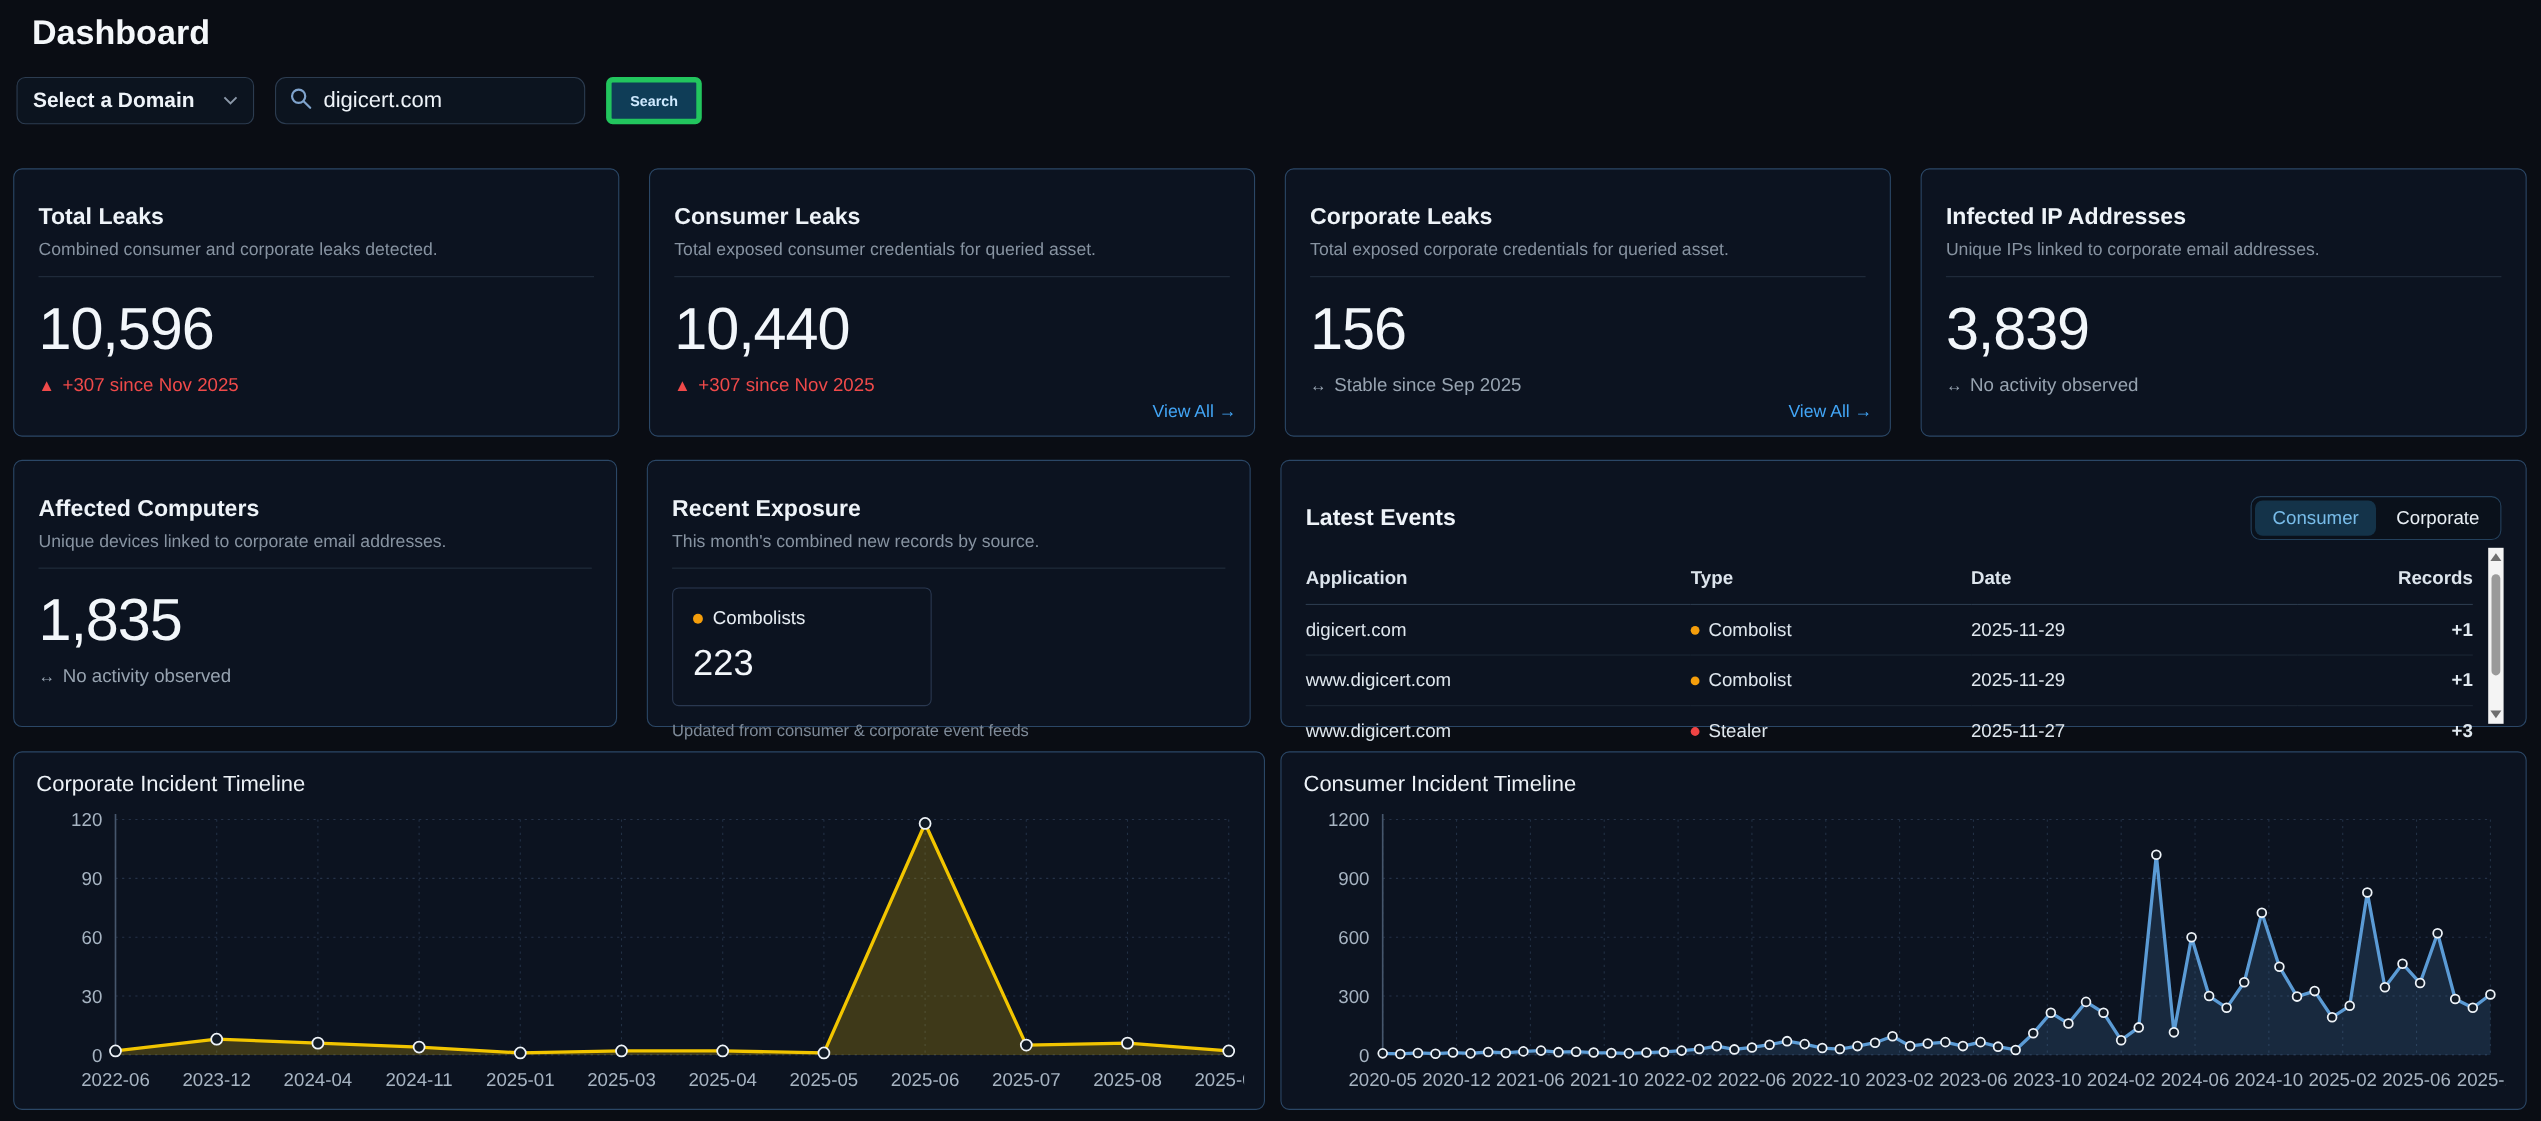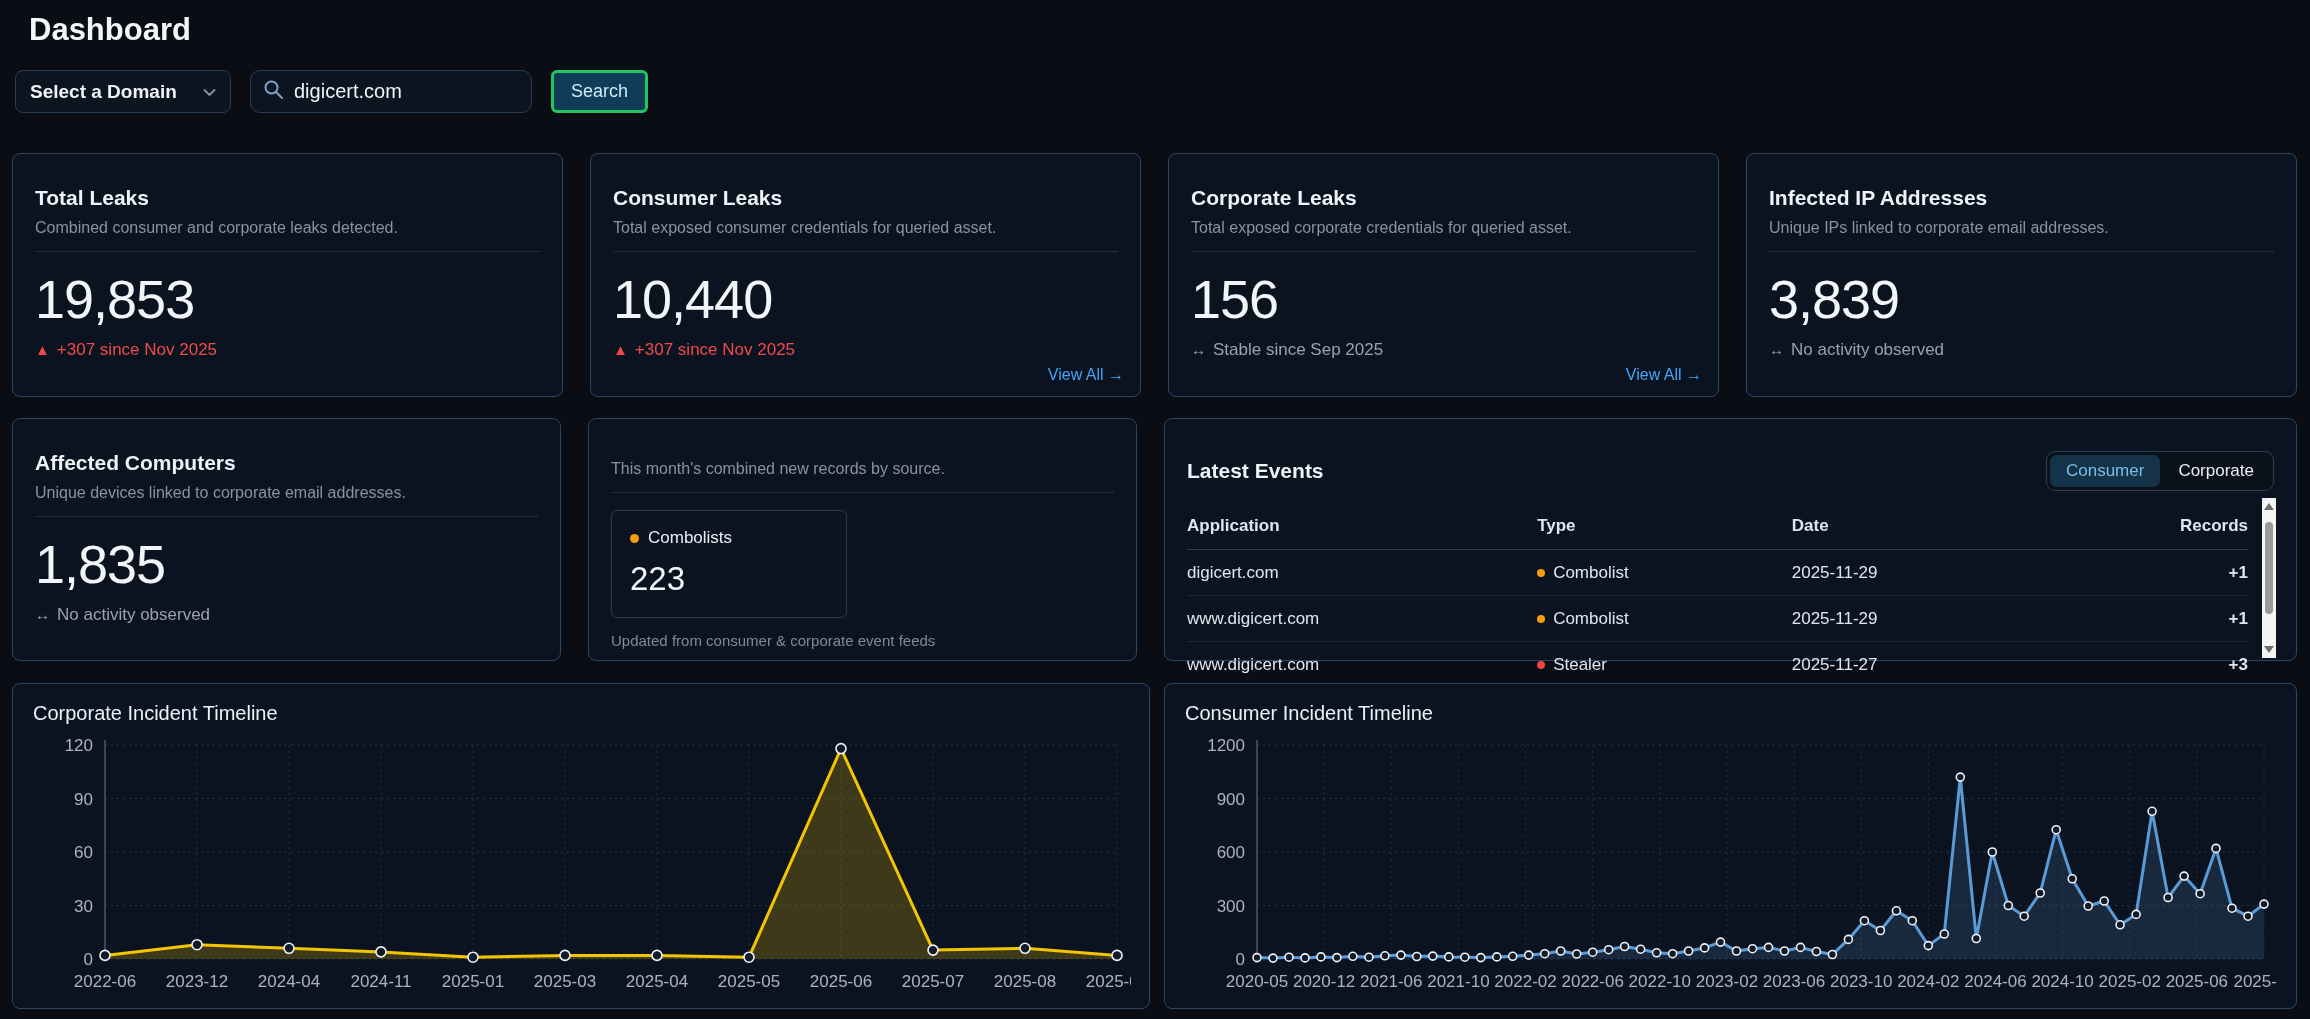--- a/index.html
+++ b/index.html
@@ -8,21 +8,21 @@
   h1.page-title { font-size:31px; font-weight:bold; color:#f4f7fa; margin:4px 0 0 17px; }
 
   
   .controls { display:flex; gap:19px; margin-top:22px; height:43px; align-items:stretch; margin-left:3px; }
   .select-box { width:216px; background:#0c141f; border:1px solid #2c3c50; border-radius:8px;
     display:flex; align-items:center; justify-content:space-between; padding:17px 14px; cursor:pointer; }
   .select-box .sel-label { color:#eef3f8; font-size:19px; font-weight:bold; }
   .search-box { width:282px; background:#0c141f; border:1px solid #2c3c50; border-radius:10px;
     display:flex; align-items:center; padding:0 12px; gap:10px; }
   .search-box input { flex:1; background:transparent; border:none; outline:none; color:#eef3f8; font-size:20px; font-family:"Liberation Sans",sans-serif; width:100%; }
-  .search-btn { background:#0f3d57; border:3px solid #22c55e; color:#cfeaff; font-size:18px; border-radius:6px; padding:0 17px; cursor:pointer; font-family:"Liberation Sans",sans-serif; }
+  .search-btn { background:#0f3d57; border:5px solid #22c55e; color:#cfeaff; font-size:13px; border-radius:6px; padding:0 17px; cursor:pointer; font-family:"Liberation Sans",sans-serif;font-weight:bold; }
 
   
   .cards-row1 { display:grid; grid-template-columns:repeat(4,1fr); gap:27px; margin-top:40px; }
   .cards-row2 { display:grid; grid-template-columns:549px 549px 1fr; gap:27px; margin-top:21px; }
   .cards-row3 { display:grid; grid-template-columns:1138px 1fr; gap:14px; margin-top:22px; }
   .card { position:relative; background:#0c1320; border:1px solid #2b4766; border-radius:8px; padding:32px 22px; }
   .cards-row1 .card { height:244px; }
   .cards-row2 .card { height:243px; }
   .cards-row3 .card { height:326px; padding:14px 18px; }
 
@@ -94,21 +94,21 @@
       <input type="text" value="digicert.com" style="">
     </div>
     <button class="search-btn">Search</button>
   </div>
 
   <div class="cards-row1">
     <div class="card">
       <div class="card-title">Total Leaks</div>
       <div class="card-sub">Combined consumer and corporate leaks detected.</div>
       <div class="divider"></div>
-      <div class="stat-value">19,853</div>
+      <div class="stat-value">10,596</div>
       <div class="stat-change" style="color: rgb(240, 74, 74);">
         <span class="chg-icon">▲</span><span>+307 since Nov 2025</span>
       </div>
     </div>
     <div class="card">
       <div class="card-title">Consumer Leaks</div>
       <div class="card-sub">Total exposed consumer credentials for queried asset.</div>
       <div class="divider"></div>
       <div class="stat-value">10,440</div>
       <div class="stat-change" style="color: rgb(240, 74, 74);">
@@ -142,20 +142,21 @@
       <div class="card-title">Affected Computers</div>
       <div class="card-sub">Unique devices linked to corporate email addresses.</div>
       <div class="divider"></div>
       <div class="stat-value">1,835</div>
       <div class="stat-change" style="color: rgb(151, 163, 176);">
         <span class="chg-icon">↔</span><span>No activity observed</span>
       </div>
     </div>
 
     <div class="card">
+      <div class="card-title">Recent Exposure</div>
       <div class="card-sub">This month's combined new records by source.</div>
       <div class="divider"></div>
       <div class="exposure-boxes">
         <div class="exposure-box">
           <div class="exposure-label">
             <span class="dot" style="background: rgb(245, 158, 11);"></span>
             <span>Combolists</span>
           </div>
           <div class="exposure-value">223</div>
         </div>

